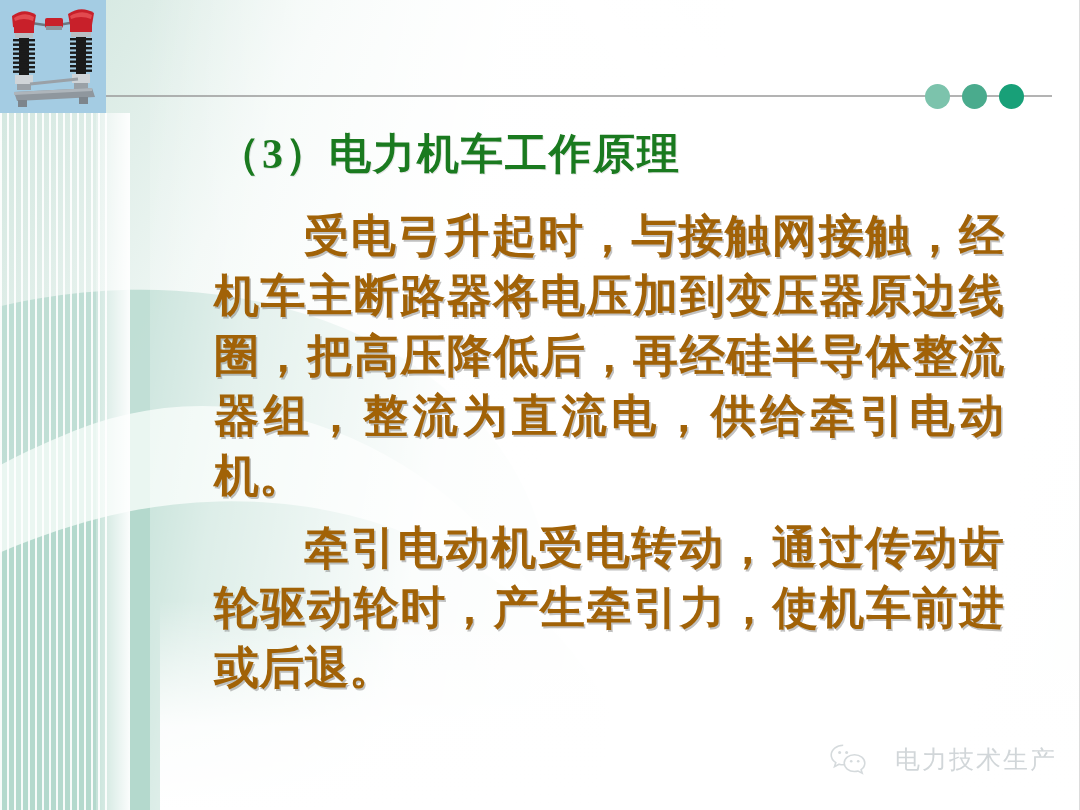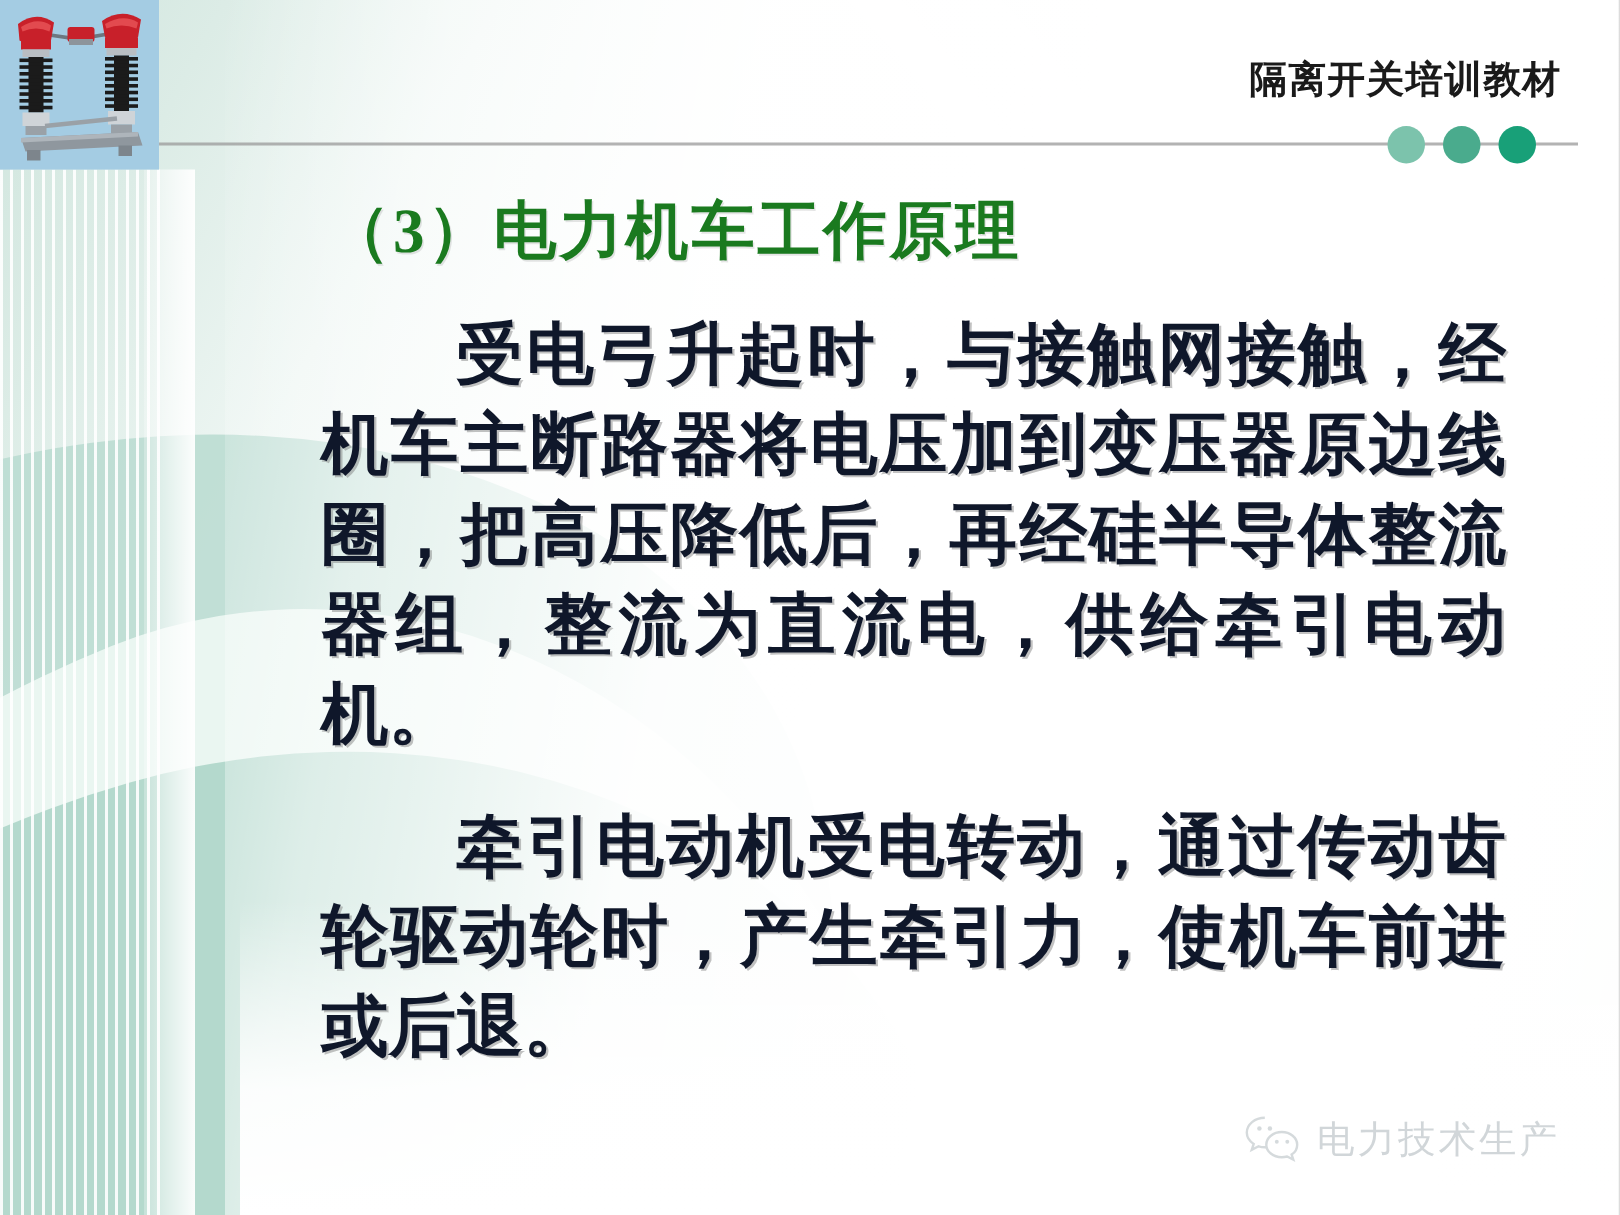--- a/index.html
+++ b/index.html
@@ -212,40 +212,40 @@
   }
   .body-block {
     position: absolute;
     left: 214px;
     top: 206px;
     width: 790px;
   }
   .para {
     font-size: 45px;
     line-height: 60px;
-    color: #0f172a;
+    color: #a16207;
     font-weight: 700;
     text-indent: 2em;
     text-align: justify;
     text-justify: inter-character;
     letter-spacing: 0px;
     text-shadow: 1.5px 1.5px 0 rgba(120,120,120,.45);
     font-family: "Liberation Serif", "DejaVu Serif", serif;
     margin: 0;
   }
-  .para + .para { margin-top: 28px; }
+  .para + .para { margin-top: 12px; }
 
   
   .watermark {
     position: absolute;
     left: 828px;
     top: 742px;
     display: flex;
     align-items: center;
-    gap: 10px;
+    gap: 27px;
     opacity: .62;
   }
   .wm-text {
     font-size: 25px;
     color: #b6bec2;
     letter-spacing: 2px;
     white-space: nowrap;
     font-family: "Liberation Sans", "DejaVu Sans", sans-serif;
     text-shadow: 0 1px 0 rgba(255,255,255,.9);
   }
@@ -317,21 +317,20 @@
 
       <path d="M30 84 L78 79" stroke="#9aa1a7" stroke-width="3" fill="none"></path>
 
       <path d="M14 92 L92 88 L95 97 L17 101 Z" fill="#8f979e"></path>
       <path d="M14 92 L92 88 L92 91 L14 95 Z" fill="#aeb5bb"></path>
       <rect x="18" y="100" width="9" height="7" fill="#7d858c"></rect>
       <rect x="79" y="97" width="9" height="7" fill="#7d858c"></rect>
     </svg>
   </div>
 
-  <div class="hdr-title">隔离开关培训教材</div>
   <div class="hdr-rule" style="background: rgb(154, 154, 154);"></div>
   <div class="dots">
     <span class="dot d1" style="background: rgb(124, 195, 172);"></span>
     <span class="dot d2" style="background: rgb(74, 171, 141);"></span>
     <span class="dot d3" style="background: rgb(24, 160, 120);"></span>
   </div>
 
   <div class="slide-title" style="color: rgb(26, 122, 31);">（3）电力机车工作原理</div>
 
   <div class="body-block">

